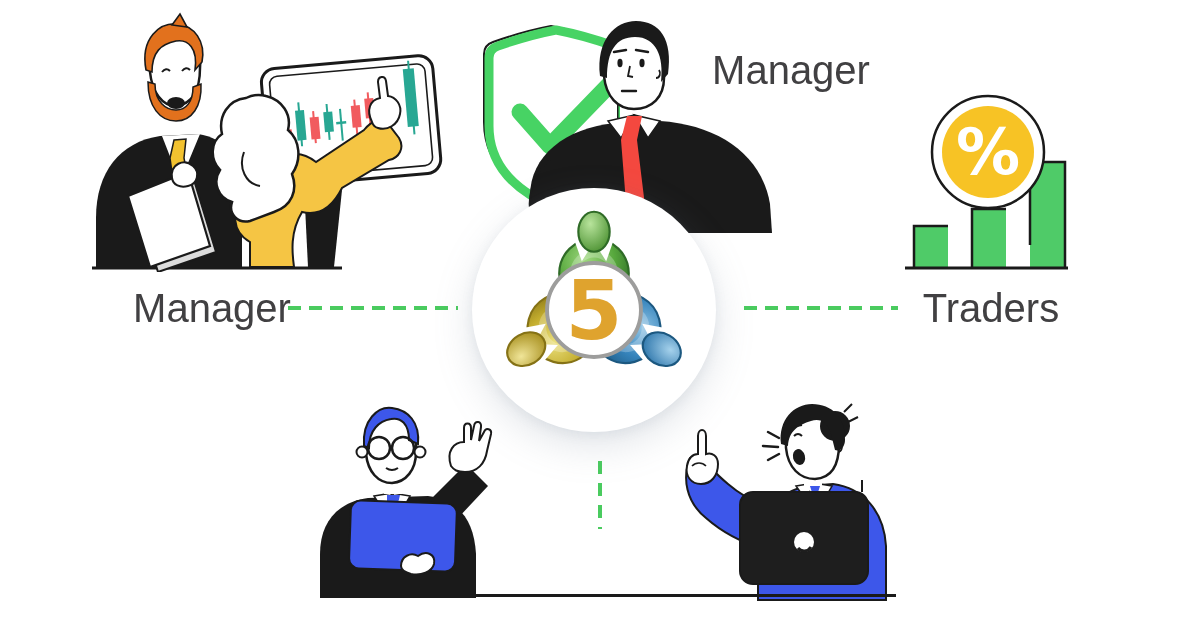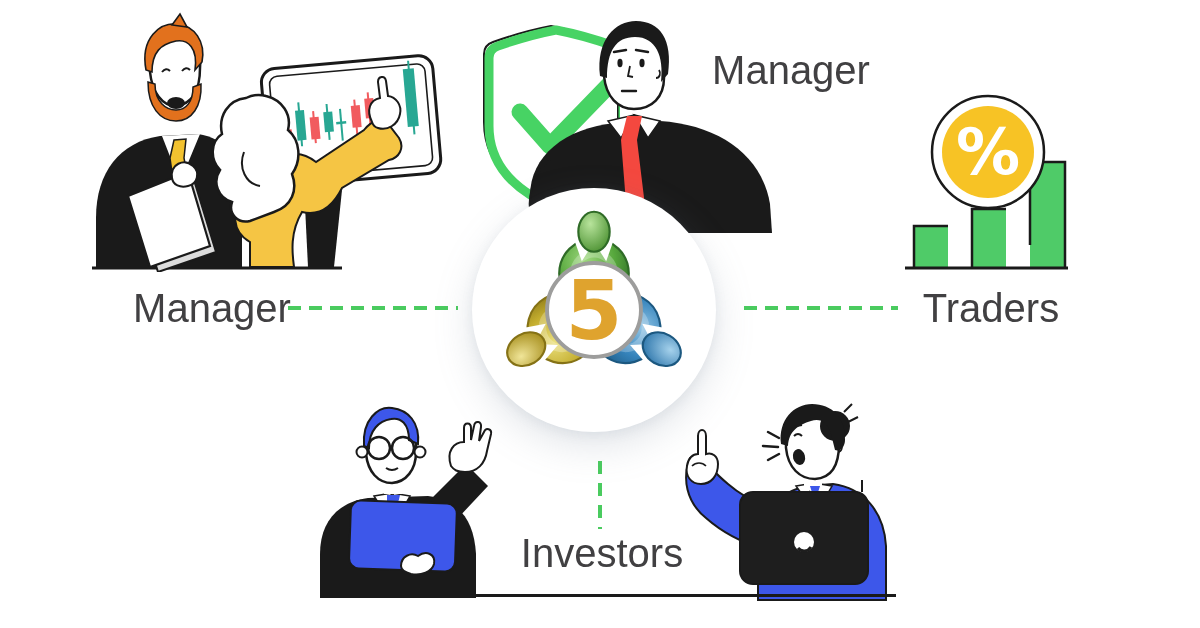--- a/index.html
+++ b/index.html
@@ -218,21 +218,20 @@
     </g>
   </svg>
 
   <div class="dash-h z3" style="left:288px;top:306px;width:170px"></div>
   <div class="dash-h z3" style="left:744px;top:306px;width:154px"></div>
   <div class="dash-v z3" style="left:598px;top:461px;height:68px"></div>
 
   <div class="node-label z4" style="left:102px;top:286px">Manager</div>
   <div class="node-label z4" style="left:681px;top:48px">Manager</div>
   <div class="node-label z4" style="left:881px;top:286px">Traders</div>
-  <div class="node-label z4" style="left:492px;top:531px">Investors</div>
 
   <div class="badge">
     <svg width="200" height="200" viewBox="-115 -115 230 230">
       <defs>
         <radialGradient id="mtG" cx="38%" cy="30%" r="75%">
           <stop offset="0" stop-color="#9ED77E"></stop>
             <stop offset="0.55" stop-color="#57A83D"></stop>
             <stop offset="1" stop-color="#2F6B27"></stop>
         </radialGradient>
         <radialGradient id="mtGh" cx="38%" cy="30%" r="75%">

